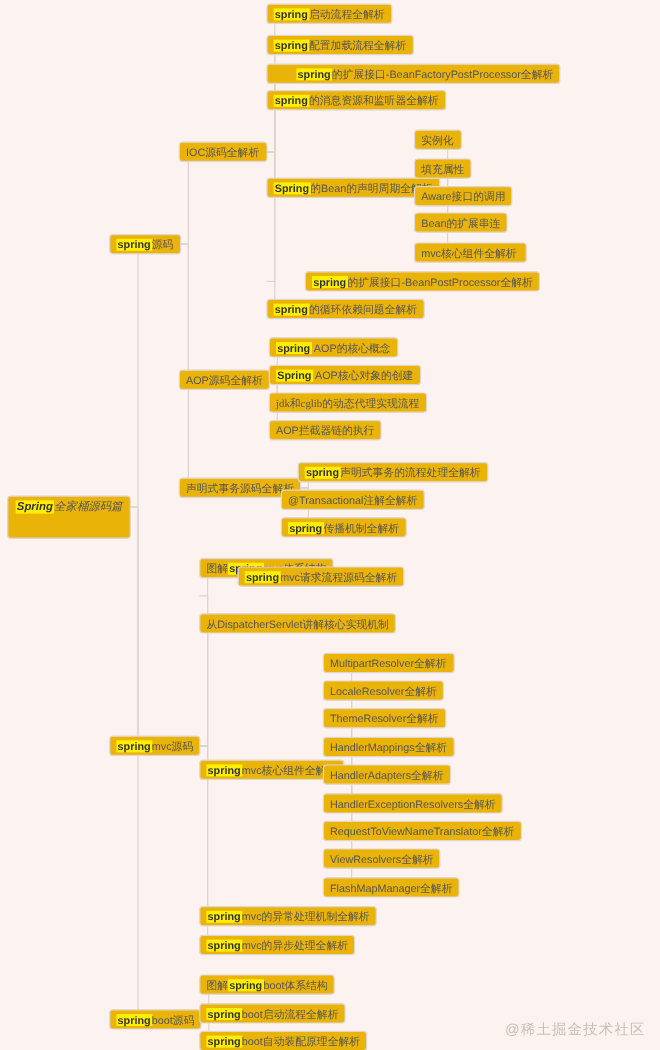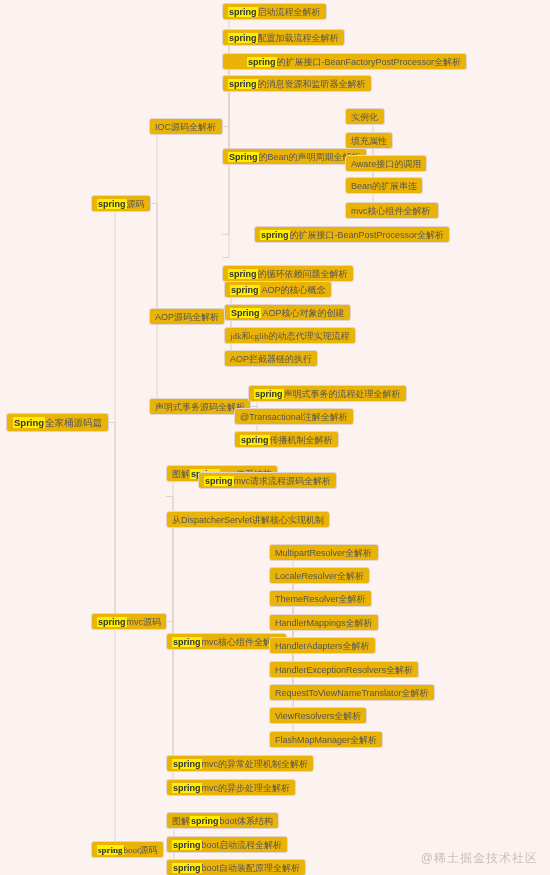--- a/index.html
+++ b/index.html
@@ -27,23 +27,24 @@
     padding: 2px 5px;
     font-size: 9px;
     line-height: 12px;
     white-space: nowrap;
     color: #4a4a4a;
     box-sizing: border-box;
     height: 17px;
   }
   .node.root {
     font-size: 9.5px;
-    height: 19px;
+    height: 36px;
     padding: 3px 6px;
     border-color: #ddd2cc;
+    font-style: italic;
   }
   .node .hl {
     background: #ffee00;
     color: #333;
     font-weight: bold;
     padding: 0 1px;
   }
   .node .plain {
     color: #555;
   }
@@ -126,21 +127,21 @@
       <div class="node" style="left: 222px; top: 29px; min-width: 96px;"><span class="hl">spring</span><span class="plain">配置加载流程全解析</span></div>
       <div class="node" style="left: 222px; top: 53px; min-width: 178px; padding-left: 24px;"><span class="hl">spring</span><span class="plain">的扩展接口-BeanFactoryPostProcessor全解析</span></div>
       <div class="node" style="left: 222px; top: 75px; min-width: 120px;"><span class="hl">spring</span><span class="plain">的消息资源和监听器全解析</span></div>
       <div class="node" style="left: 222px; top: 148px; min-width: 124px;"><span class="hl">Spring</span><span class="plain">的Bean的声明周期全解析</span></div>
       <div class="node" style="left: 345px; top: 108px; min-width: 40px;"><span class="plain">实例化</span></div>
       <div class="node" style="left: 345px; top: 132px; min-width: 46px;"><span class="plain">填充属性</span></div>
       <div class="node" style="left: 345px; top: 155px; min-width: 76px;"><span class="plain">Aware接口的调用</span></div>
       <div class="node" style="left: 345px; top: 177px; min-width: 72px;"><span class="plain">Bean的扩展串连</span></div>
       <div class="node" style="left: 345px; top: 202px; min-width: 94px;"><span class="plain">mvc核心组件全解析</span></div>
       <div class="node" style="left: 222px; top: 226px; min-width: 156px; margin-left: 32px;"><span class="hl">spring</span><span class="plain">的扩展接口-BeanPostProcessor全解析</span></div>
-      <div class="node" style="left: 222px; top: 265px; min-width: 108px;"><span class="hl">spring</span><span class="plain">的循环依赖问题全解析</span></div>
+      <div class="node" style="left: 222px; top: 249px; min-width: 108px;"><span class="hl">spring</span><span class="plain">的循环依赖问题全解析</span></div>
       <div class="node" style="left: 149px; top: 308px; min-width: 76px;"><span class="plain">AOP源码全解析</span></div>
       <div class="node" style="left: 224px; top: 281px; min-width: 92px;"><span class="hl">spring</span><span class="plain"> AOP的核心概念</span></div>
       <div class="node" style="left: 224px; top: 304px; min-width: 104px;"><span class="hl">Spring</span><span class="plain"> AOP核心对象的创建</span></div>
       <div class="node" style="left: 224px; top: 327px; min-width: 128px; font-family: Liberation Serif, serif;"><span class="plain">jdk和cglib的动态代理实现流程</span></div>
       <div class="node" style="left: 224px; top: 350px; min-width: 88px;"><span class="plain">AOP拦截器链的执行</span></div>
       <div class="node" style="left: 149px; top: 398px; min-width: 100px;"><span class="plain">声明式事务源码全解析</span></div>
       <div class="node" style="left: 248px; top: 385px; min-width: 138px;"><span class="hl">spring</span><span class="plain">声明式事务的流程处理全解析</span></div>
       <div class="node" style="left: 234px; top: 408px; min-width: 114px;"><span class="plain">@Transactional注解全解析</span></div>
       <div class="node" style="left: 234px; top: 431px; min-width: 86px;"><span class="hl">spring</span><span class="plain">传播机制全解析</span></div>
       <div class="node" style="left: 91px; top: 613px; min-width: 66px;"><span class="hl">spring</span><span class="plain">mvc源码</span></div>
@@ -152,19 +153,19 @@
       <div class="node" style="left: 269px; top: 567px; min-width: 98px;"><span class="plain">LocaleResolver全解析</span></div>
       <div class="node" style="left: 269px; top: 590px; min-width: 100px;"><span class="plain">ThemeResolver全解析</span></div>
       <div class="node" style="left: 269px; top: 614px; min-width: 108px;"><span class="plain">HandlerMappings全解析</span></div>
       <div class="node" style="left: 269px; top: 637px; min-width: 106px;"><span class="plain">HandlerAdapters全解析</span></div>
       <div class="node" style="left: 269px; top: 661px; min-width: 140px;"><span class="plain">HandlerExceptionResolvers全解析</span></div>
       <div class="node" style="left: 269px; top: 684px; min-width: 152px;"><span class="plain">RequestToViewNameTranslator全解析</span></div>
       <div class="node" style="left: 269px; top: 707px; min-width: 94px;"><span class="plain">ViewResolvers全解析</span></div>
       <div class="node" style="left: 269px; top: 731px; min-width: 110px;"><span class="plain">FlashMapManager全解析</span></div>
       <div class="node" style="left: 166px; top: 755px; min-width: 122px;"><span class="hl">spring</span><span class="plain">mvc的异常处理机制全解析</span></div>
       <div class="node" style="left: 166px; top: 779px; min-width: 106px;"><span class="hl">spring</span><span class="plain">mvc的异步处理全解析</span></div>
-      <div class="node" style="left: 91px; top: 841px; min-width: 70px; font-family: Liberation Serif, serif;"><span class="hl">spring</span><span class="plain">boot源码</span></div>
+      <div class="node" style="left: 91px; top: 841px; min-width: 70px;"><span class="hl">spring</span><span class="plain">boot源码</span></div>
       <div class="node" style="left: 166px; top: 812px; min-width: 108px;"><span class="plain">图解</span><span class="hl">spring</span><span class="plain">boot体系结构</span></div>
       <div class="node" style="left: 166px; top: 836px; min-width: 102px;"><span class="hl">spring</span><span class="plain">boot启动流程全解析</span></div>
       <div class="node" style="left: 166px; top: 859px; min-width: 120px;"><span class="hl">spring</span><span class="plain">boot自动装配原理全解析</span></div>
     </div>
   <div class="watermark">@稀土掘金技术社区</div>
 </div>
 
 </body></html>

